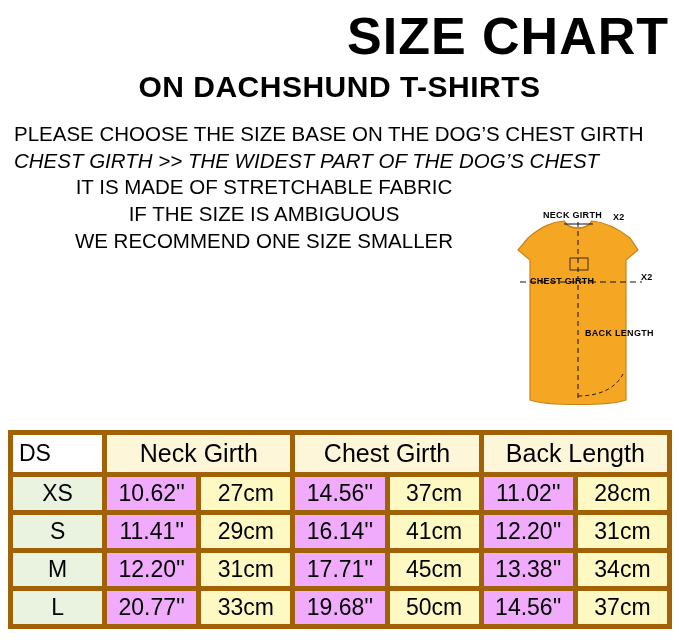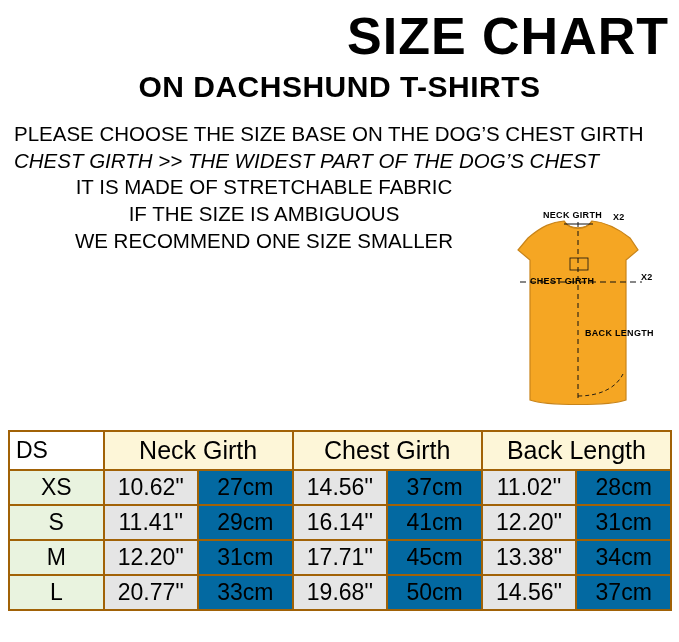--- a/index.html
+++ b/index.html
@@ -91,21 +91,21 @@
     left: 8px;
     top: 420px;
     width: 664px;
   }
   table.size-table {
     border-collapse: collapse;
     width: 664px;
     table-layout: fixed;
   }
   table.size-table td, table.size-table th {
-    border: 2px solid #a16207;
+    border: 5px solid #a16207;
     padding: 0;
     text-align: center;
     vertical-align: middle;
     font-weight: normal;
   }
   tr.head-row td {
     height: 37px;
     font-size: 25px;
     background: #fdf6d8;
   }
@@ -119,22 +119,22 @@
     height: 33px;
     font-size: 23px;
   }
   td.size-cell {
     background: #e9f3df;
     width: 46px;
     text-align: left;
     padding-left: 6px;
     margin-top: 23px;
   }
-  td.val-in { background: #e5e5e5; margin-top: 36px; }
-  td.val-cm { background: #0369a1; }
+  td.val-in { background: #f0abfc; margin-top: 36px; }
+  td.val-cm { background: #fef9c3; }
   .col-in { width: 109px; }
   .col-cm { width: 98px; }
 </style>
 </head>
 <body>
 
 <div class="page">
 
   <div class="title-main">SIZE CHART</div>
   <div class="title-sub">ON DACHSHUND T-SHIRTS</div>

